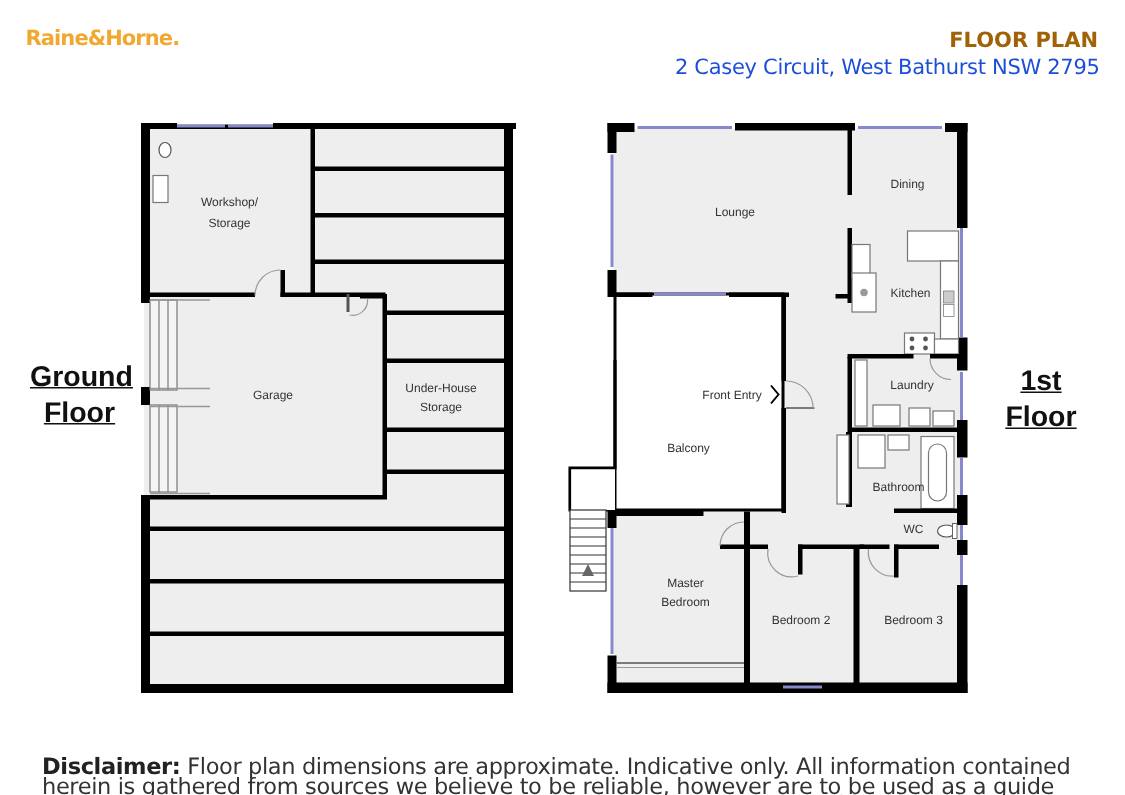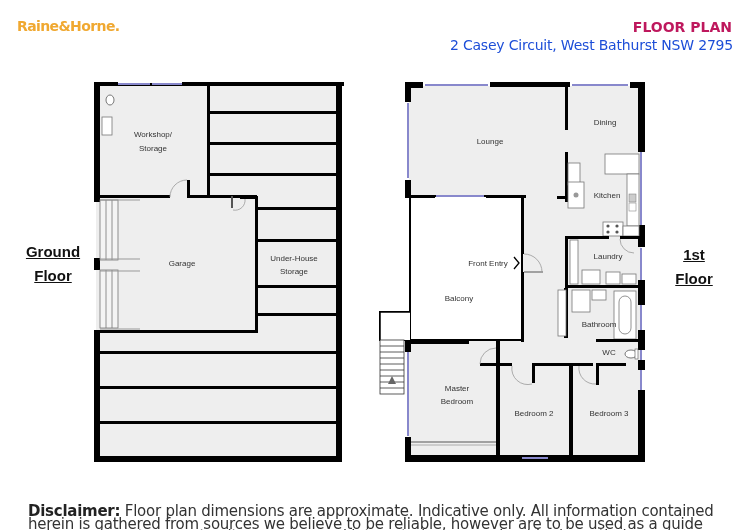--- a/index.html
+++ b/index.html
@@ -1,21 +1,21 @@
 <!DOCTYPE html>
 <html><head>
 <meta charset="utf-8">
 <style>
   html, body { margin:0; padding:0; background:#ffffff; }
   body { width:750px; height:530px; position:relative; overflow:hidden; font-family:"Liberation Sans", sans-serif; }
   .logo { position:absolute; left:17px; top:18px; font-family:"DejaVu Sans", sans-serif; font-weight:bold; font-size:14px; color:#f0a830; letter-spacing:-0.6px; }
   .logo .dot { color:#f0a830; }
-  .title { position:absolute; right:18px; top:19px; font-family:"DejaVu Sans", sans-serif; font-weight:bold; font-size:14px; color:#be185d; text-align:right; }
+  .title { position:absolute; right:18px; top:19px; font-family:"DejaVu Sans", sans-serif; font-weight:bold; font-size:14px; color:#a16207; text-align:right; }
   .address { position:absolute; right:17px; top:37px; font-family:"DejaVu Sans", sans-serif; font-size:14px; color:#1d4ed8; text-align:right; letter-spacing:-0.2px; }
-  .floor-label { position:absolute; font-family:"Liberation Sans", sans-serif; font-weight:bold; font-size:15px; color:#111; text-align:center; text-decoration:underline; line-height:24px; }
+  .floor-label { position:absolute; font-family:"Liberation Sans", sans-serif; font-weight:bold; font-size:19px; color:#111; text-align:center; text-decoration:underline; line-height:24px; }
   .disclaimer { position:absolute; left:28px; top:505px; width:700px; font-family:"DejaVu Sans", sans-serif; font-size:15px; color:#333; line-height:12.5px; letter-spacing:-0.25px; }
   .disclaimer b { color:#222; }
   .plan { position:absolute; left:0; top:0; }
   .room-label { font-family:"Liberation Sans", sans-serif; font-size:8px; fill:#333; text-anchor:middle; }
 </style>
 </head>
 <body>
 
 <div class="logo"><span>Raine&amp;Horne</span><span class="dot">.</span></div>
 <div class="title">FLOOR PLAN</div>

